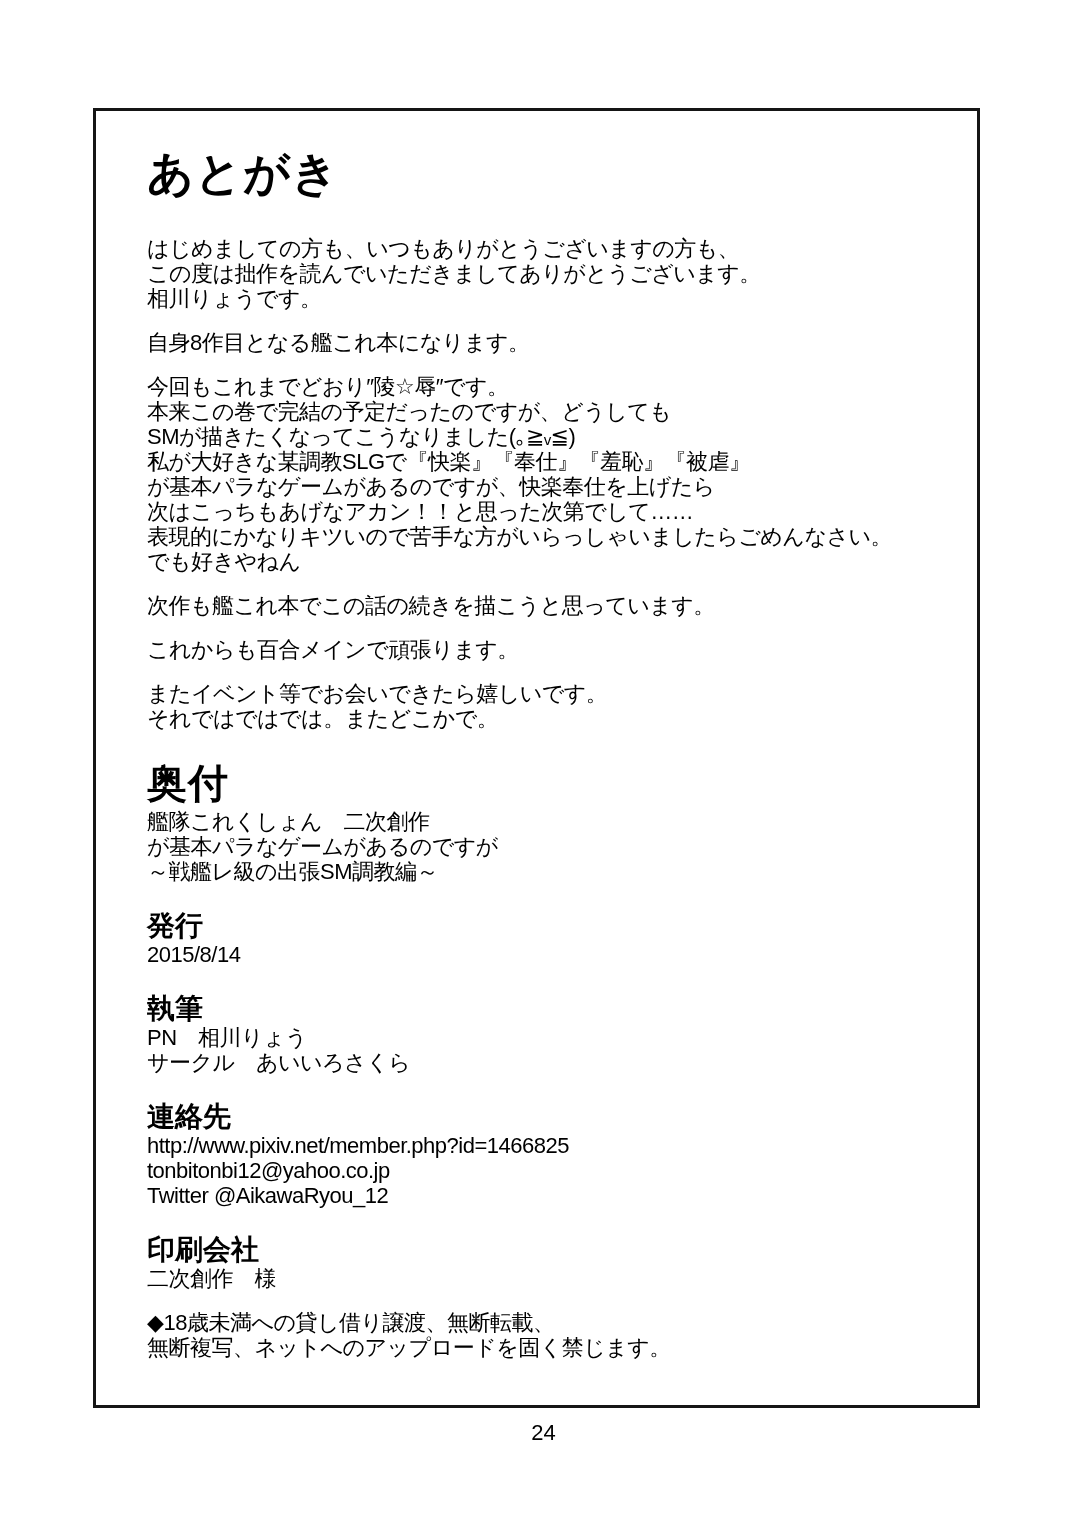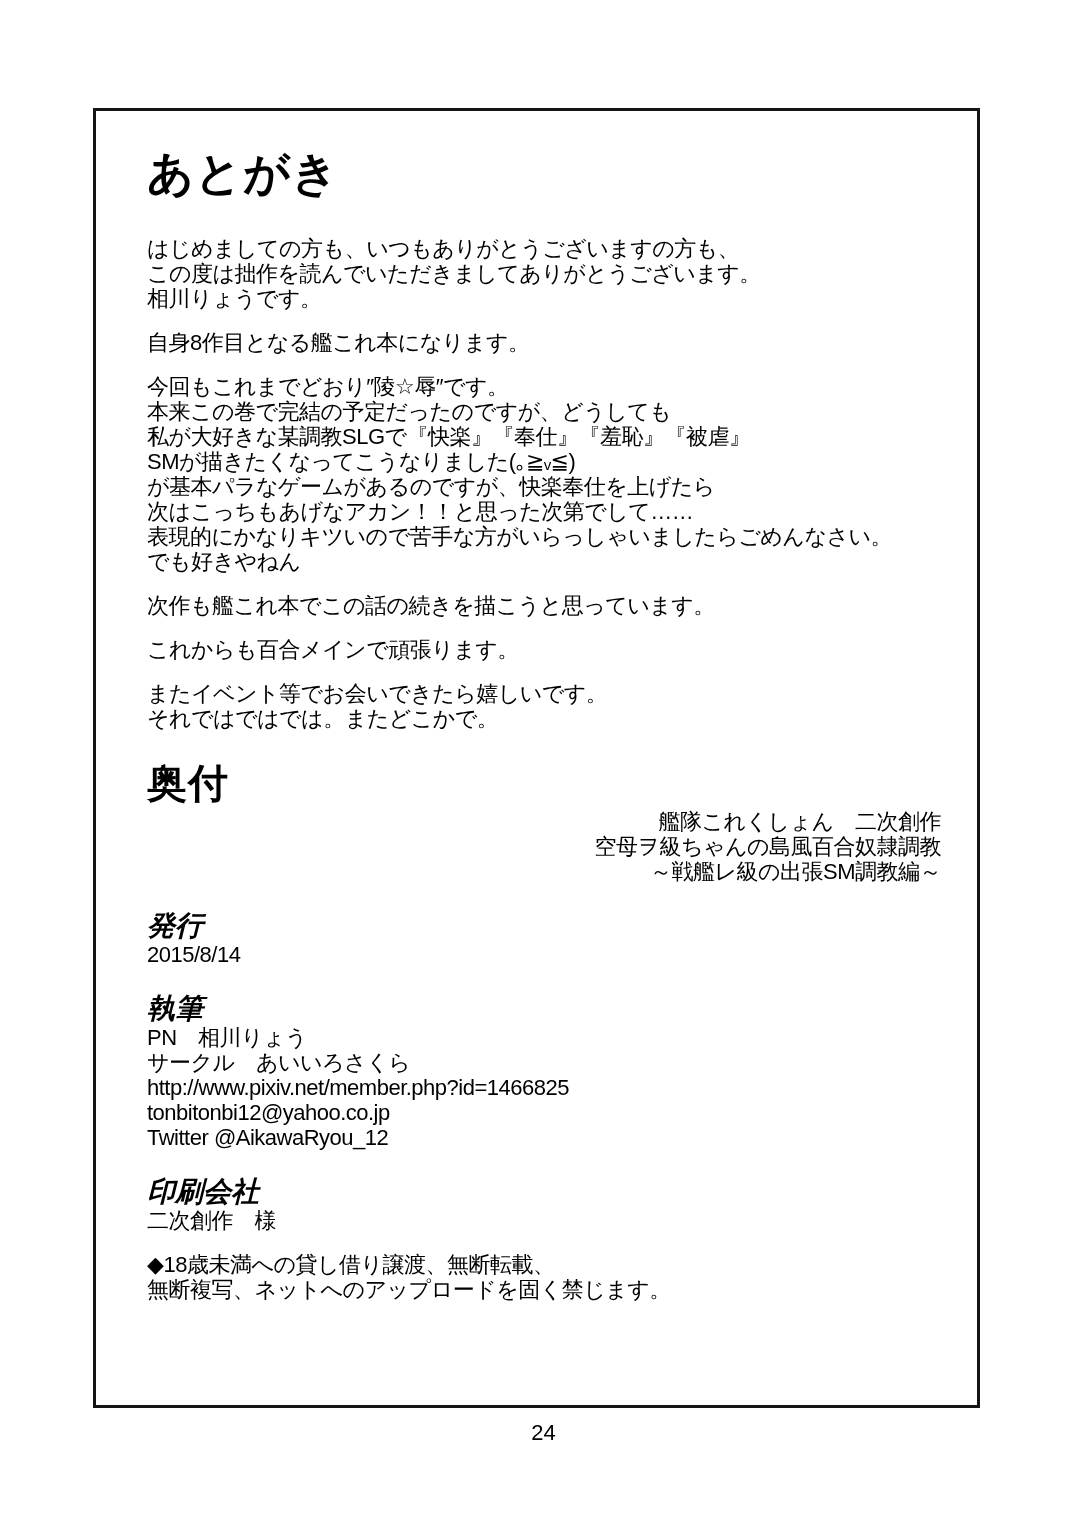--- a/index.html
+++ b/index.html
@@ -40,27 +40,26 @@
     white-space: pre;
     letter-spacing: -0.5px;
   }
   .colophon-title {
     margin: 30px 0 4px 0;
     font-size: 40px;
     line-height: 44px;
     font-weight: bold;
     letter-spacing: 1px;
   }
-  .work-lines { margin: 0; text-align: right; }
+  .work-lines { margin: 0; }
   .sec-heading {
     margin: 26px 0 0 0;
     font-size: 28px;
     line-height: 32px;
     font-weight: bold;
-    font-style: italic;
   }
   .sec-heading.tight { }
   .notice { margin-top: 19px; }
   .pagenum {
     position: absolute;
     left: 0; top: 1420px;
     width: 100%;
     text-align: center;
     font-size: 22px;
     line-height: 25px;
@@ -80,22 +79,22 @@
       <div class="line">相川りょうです。</div>
     </div>
 
     <div class="para">
       <div class="line">自身8作目となる艦これ本になります。</div>
     </div>
 
     <div class="para">
       <div class="line">今回もこれまでどおり″陵☆辱″です。</div>
       <div class="line">本来この巻で完結の予定だったのですが、どうしても</div>
+      <div class="line">SMが描きたくなってこうなりました(｡≧ᵥ≦)</div>
       <div class="line">私が大好きな某調教SLGで『快楽』『奉仕』『羞恥』『被虐』</div>
-      <div class="line">SMが描きたくなってこうなりました(｡≧ᵥ≦)</div>
       <div class="line">が基本パラなゲームがあるのですが、快楽奉仕を上げたら</div>
       <div class="line">次はこっちもあげなアカン！！と思った次第でして……</div>
       <div class="line">表現的にかなりキツいので苦手な方がいらっしゃいましたらごめんなさい。</div>
       <div class="line">でも好きやねん</div>
     </div>
 
     <div class="para">
       <div class="line">次作も艦これ本でこの話の続きを描こうと思っています。</div>
     </div>
 
@@ -105,31 +104,32 @@
 
     <div class="para">
       <div class="line">またイベント等でお会いできたら嬉しいです。</div>
       <div class="line">それではではでは。またどこかで。</div>
     </div>
 
     <h2 class="colophon-title">奥付</h2>
 
     <div class="work-lines">
       <div class="line">艦隊これくしょん　二次創作</div>
-      <div class="line">空母ヲ級ちゃんの島風百合奴隷調教</div>
+      <div class="line">が基本パラなゲームがあるのですが</div>
       <div class="line">～戦艦レ級の出張SM調教編～</div>
     </div>
 
     <h3 class="sec-heading">発行</h3>
     <div class="line">2015/8/14</div>
 
     <h3 class="sec-heading tight">執筆</h3>
     <div class="line">PN　相川りょう</div>
     <div class="line">サークル　あいいろさくら</div>
 
+    <h3 class="sec-heading">連絡先</h3>
     <div class="line">http://www.pixiv.net/member.php?id=1466825</div>
     <div class="line">tonbitonbi12@yahoo.co.jp</div>
     <div class="line">Twitter @AikawaRyou_12</div>
 
     <h3 class="sec-heading">印刷会社</h3>
     <div class="line">二次創作　様</div>
 
     <div class="notice">
       <div class="line">◆18歳未満への貸し借り譲渡、無断転載、</div>
       <div class="line">無断複写、ネットへのアップロードを固く禁じます。</div>

